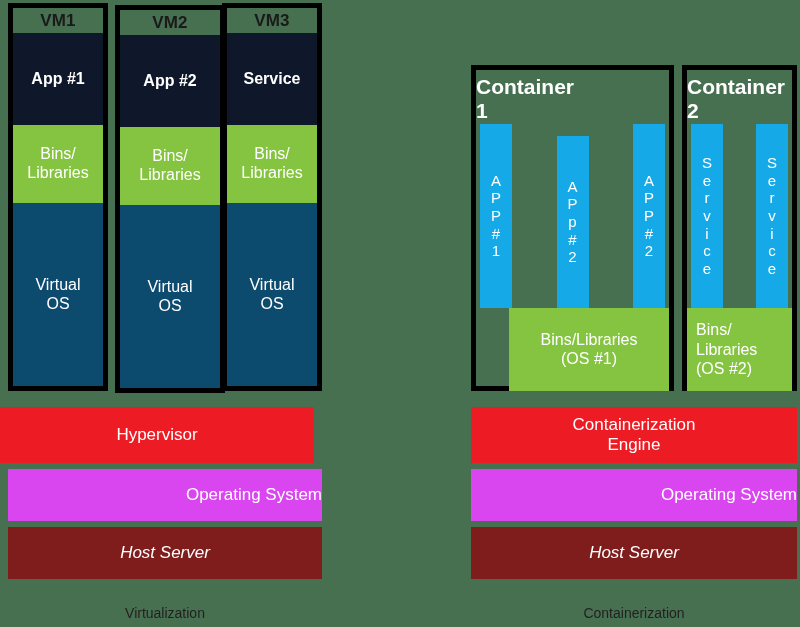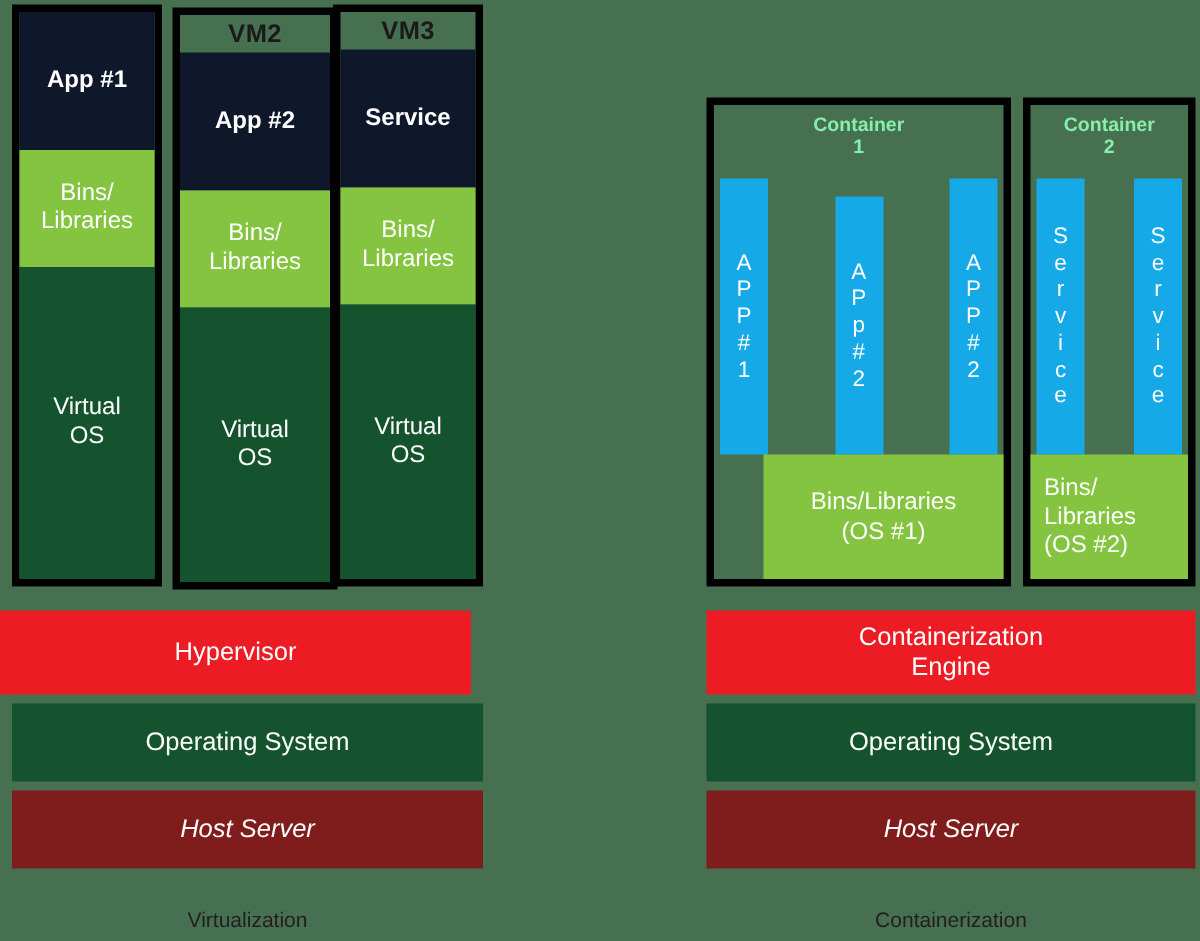--- a/index.html
+++ b/index.html
@@ -47,41 +47,40 @@
     align-items: center;
     justify-content: center;
     text-align: center;
     color: #ffffff;
     font-size: 16px;
     line-height: 1.18;
     padding: 0 4px;
   }
   .vm-layer.app  { background: #0f172a; font-weight: bold; }
   .vm-layer.bins { background: #85C440; }
-  .vm-layer.os   { background: #14532d; }
+  .vm-layer.os   { background: #0c4a6e; }
 
   
   .h-app  { flex: 0 0 92px;  }
   .h-bins { flex: 0 0 78px;  }
   .h-os   { flex: 1 1 auto;  }
 
   
   .ctr-box {
     border: 5px solid #000000;
     background: transparent;
     display: flex;
     flex-direction: column;
   }
   .ctr-title {
     flex: 0 0 auto;
     padding-top: 5px;
-    font-size: 13px;
+    font-size: 21px;
     font-weight: bold;
-    color: #86efac;
-    text-align: center;
+    color: #ffffff;
     line-height: 1.16;
   }
   .ctr-body {
     flex: 1 1 auto;
     display: flex;
     flex-direction: column;
     justify-content: flex-end;
   }
   .ctr-apps {
     display: flex;
@@ -122,37 +121,38 @@
   .bar {
     display: flex;
     align-items: center;
     justify-content: center;
     color: #ffffff;
     text-align: center;
     font-size: 17px;
     line-height: 1.16;
   }
   .bar.hyper { background: #ED1C24; }
-  .bar.os    { background: #14532d; }
+  .bar.os    { background: #d946ef; justify-content: flex-end; }
   .bar.host  { background: #7f1d1d; font-style: italic; }
 
   
   .caption {
     position: absolute;
     font-size: 14px;
     color: #231F20;
     text-align: center;
   }
 </style>
 </head>
 <body style="background: rgb(71, 112, 81);">
 
 <div id="diagram">
 
   <div class="abs vm-box" style="left:8px; top:3px; width:100px; height:388px;">
+    <div class="vm-title">VM1</div>
     <div class="vm-layer app h-app">
       <span>App #1</span>
     </div>
     <div class="vm-layer bins h-bins">
       <span><span>Bins/</span><br><span>Libraries</span></span>
     </div>
     <div class="vm-layer os h-os">
       <span><span>Virtual</span><br><span>OS</span></span>
     </div>
   </div>

